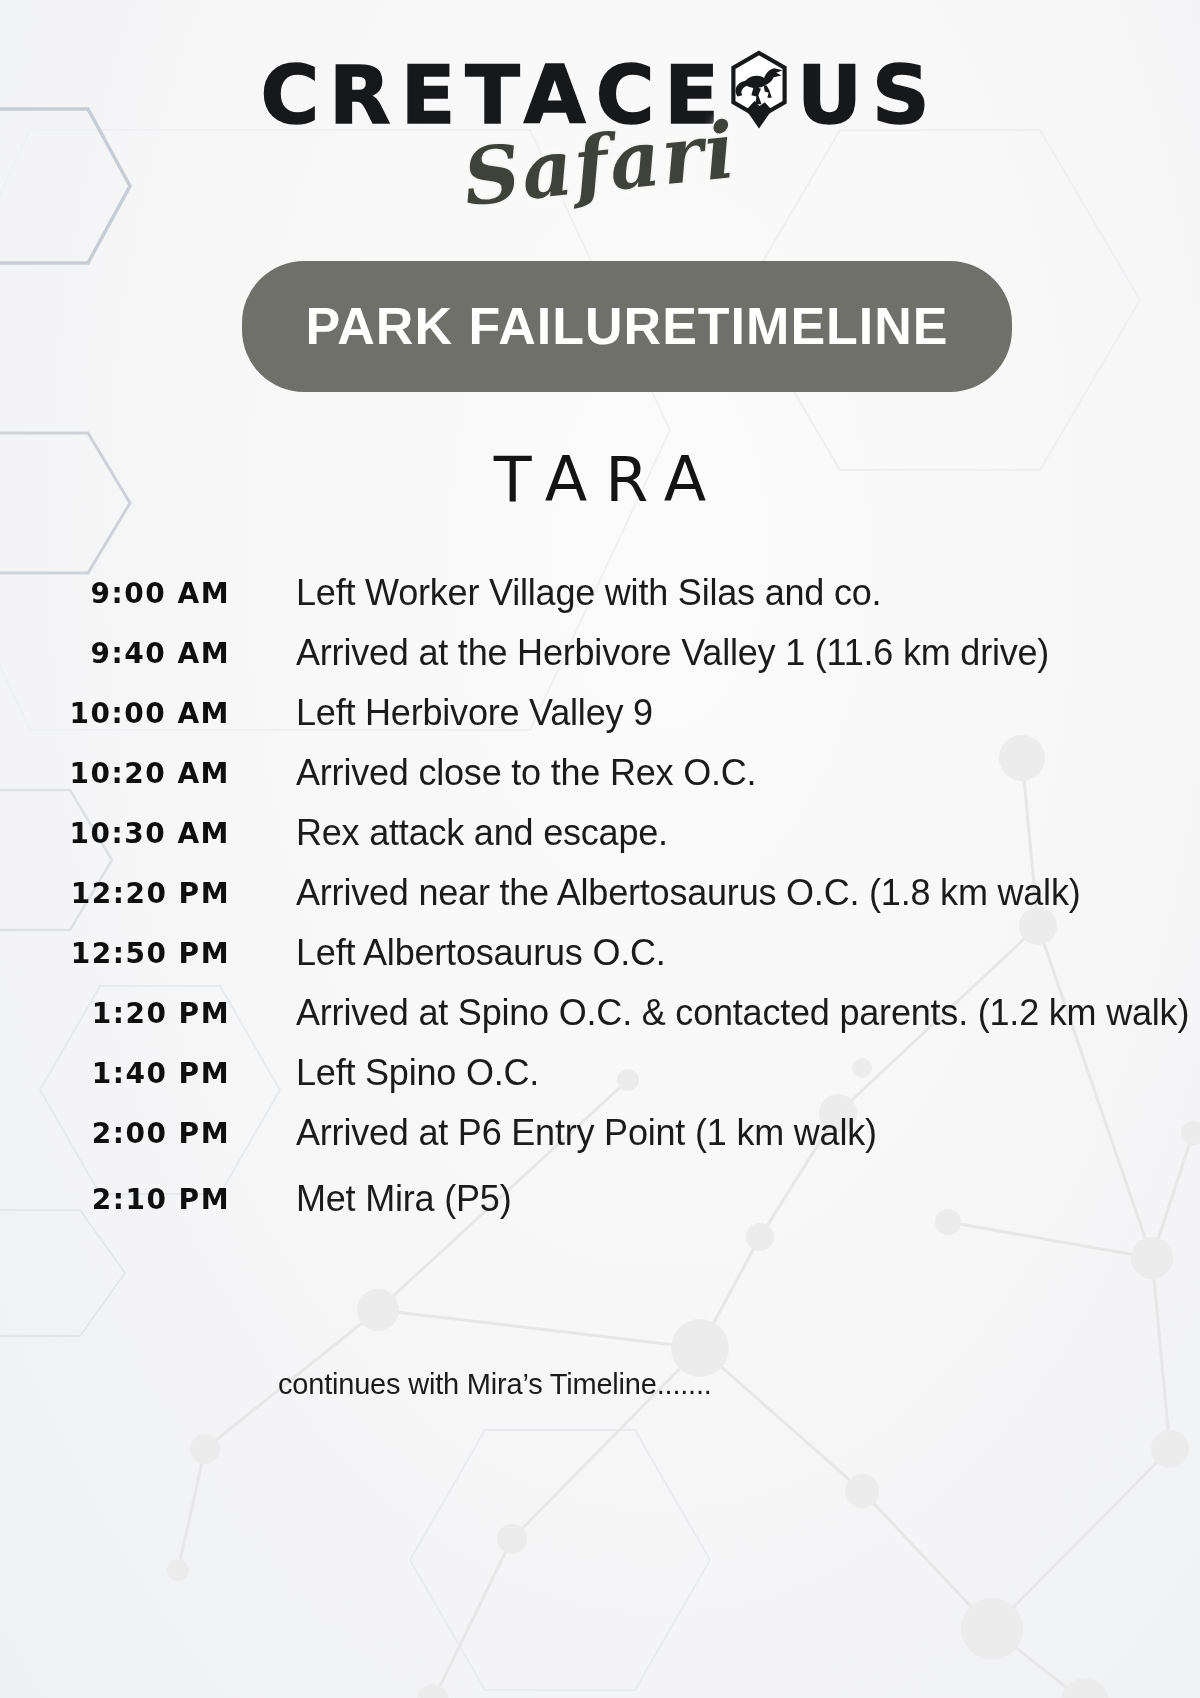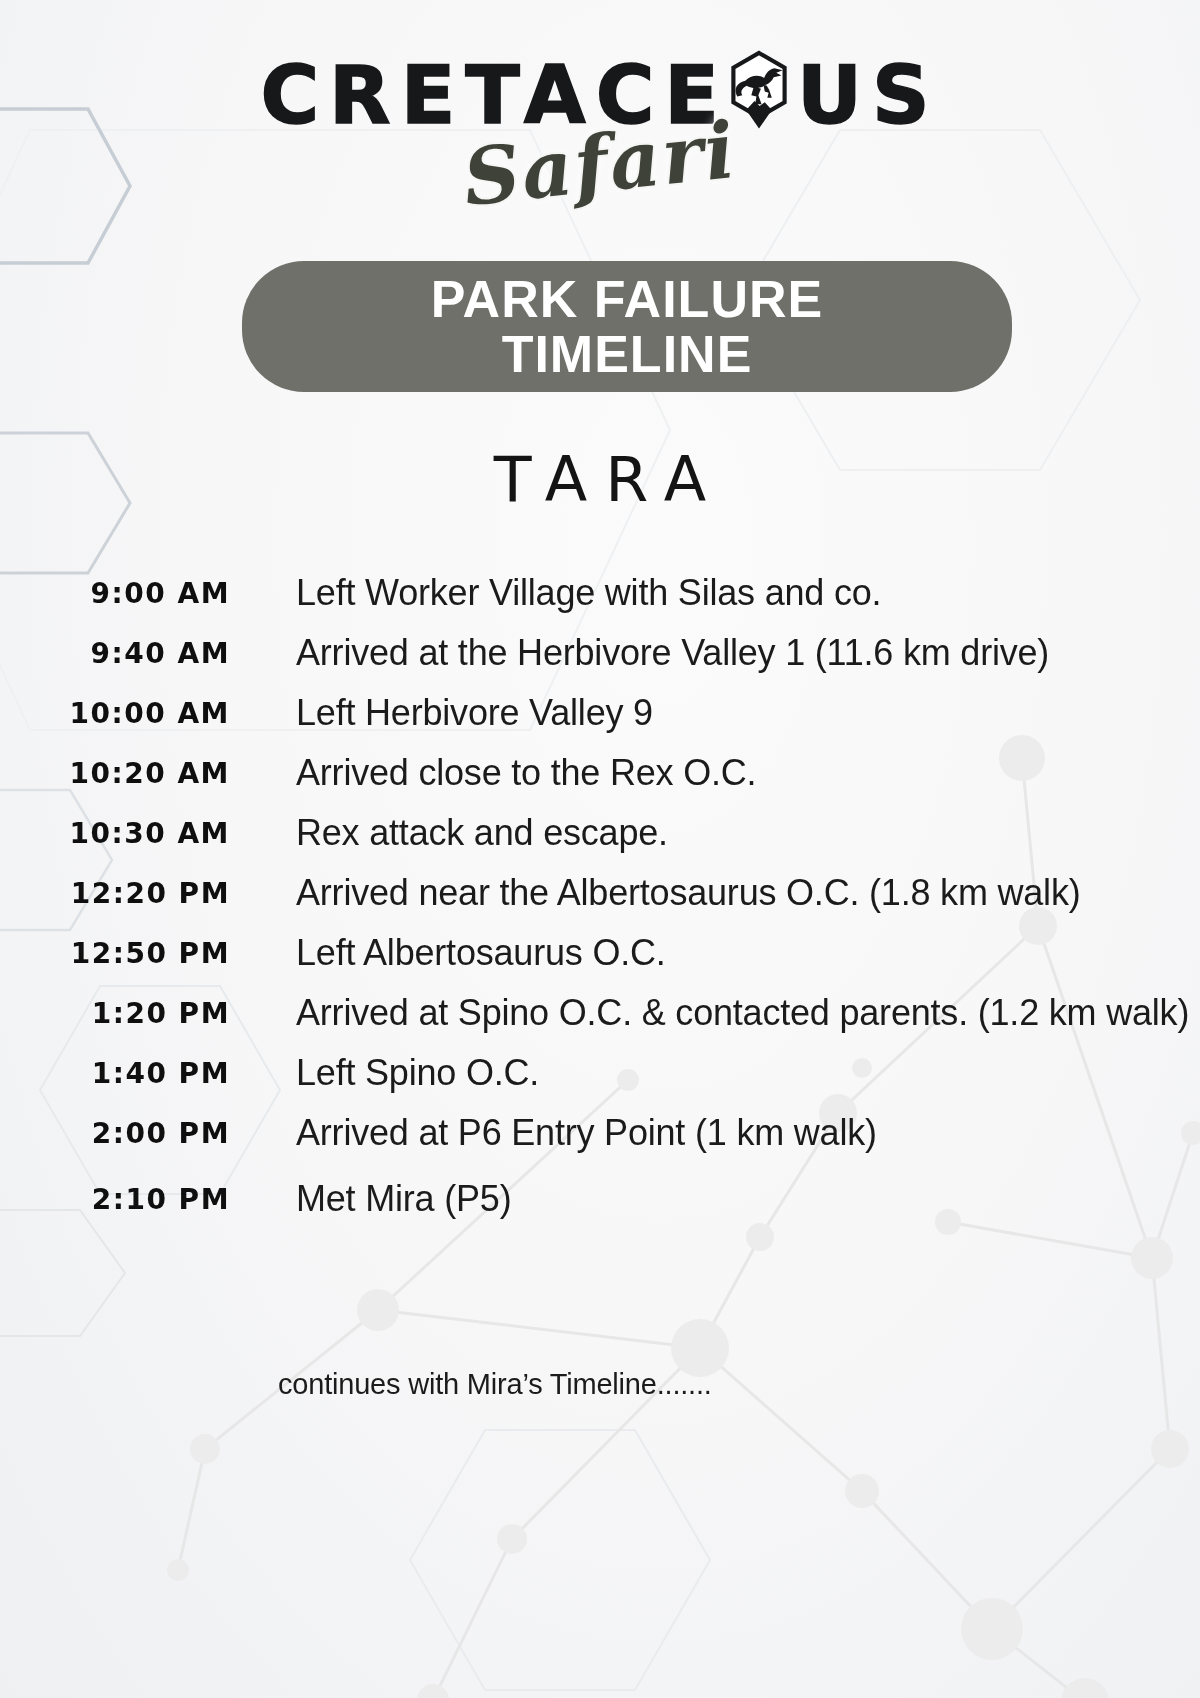--- a/index.html
+++ b/index.html
@@ -25,21 +25,21 @@
     font-family:"DejaVu Serif", serif; font-style:italic; font-weight:700;
     font-size:78px; letter-spacing:2px; color:#3e4239;
     transform:rotate(-6deg);
     text-shadow:0 2px 0 #f5f5f3, 0 -2px 0 #f5f5f3, 2px 0 0 #f5f5f3, -2px 0 0 #f5f5f3, 0 0 12px #ffffff;
   }
 
   
   .badge{
     position:absolute; left:242px; top:261px; width:770px; height:131px;
     background:#70706a; border-radius:62px;
-    display:flex; flex-direction:column; justify-content:center; align-items:center;
+    display:flex; flex-direction:row; justify-content:center; align-items:center;
     color:#ffffff; font-weight:700; font-size:52px; line-height:55px; letter-spacing:1px;
     text-align:center;
   }
 
   
   .person{
     position:absolute; top:443px; left:0; right:0; text-align:center;
     font-family:"DejaVu Sans", sans-serif; font-weight:400;
     font-size:62px; letter-spacing:18px; text-indent:18px; color:#141414;
   }

